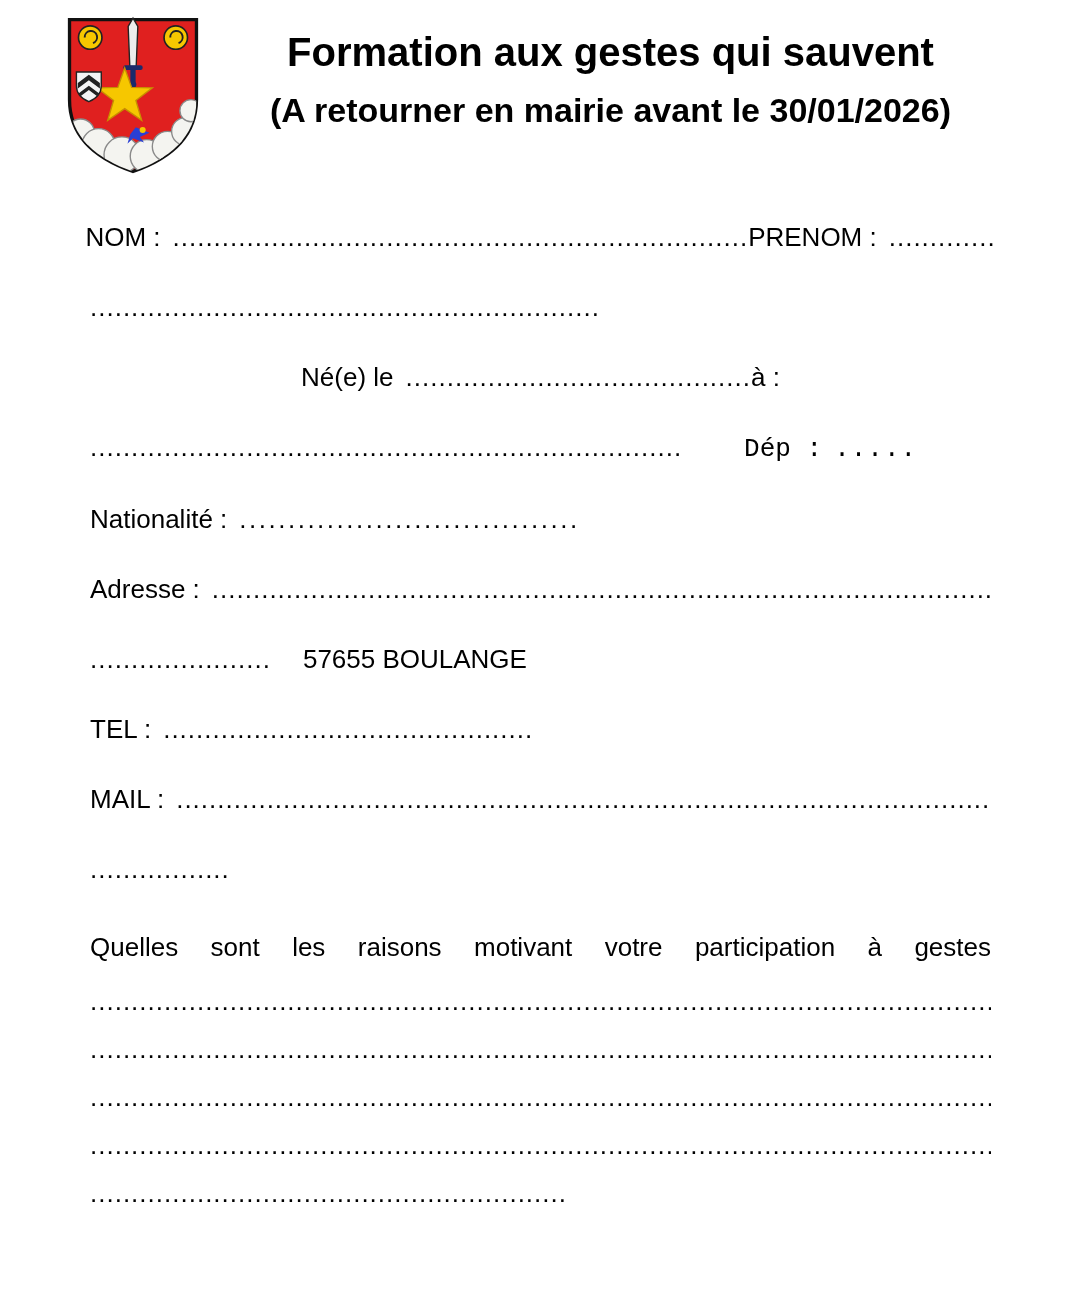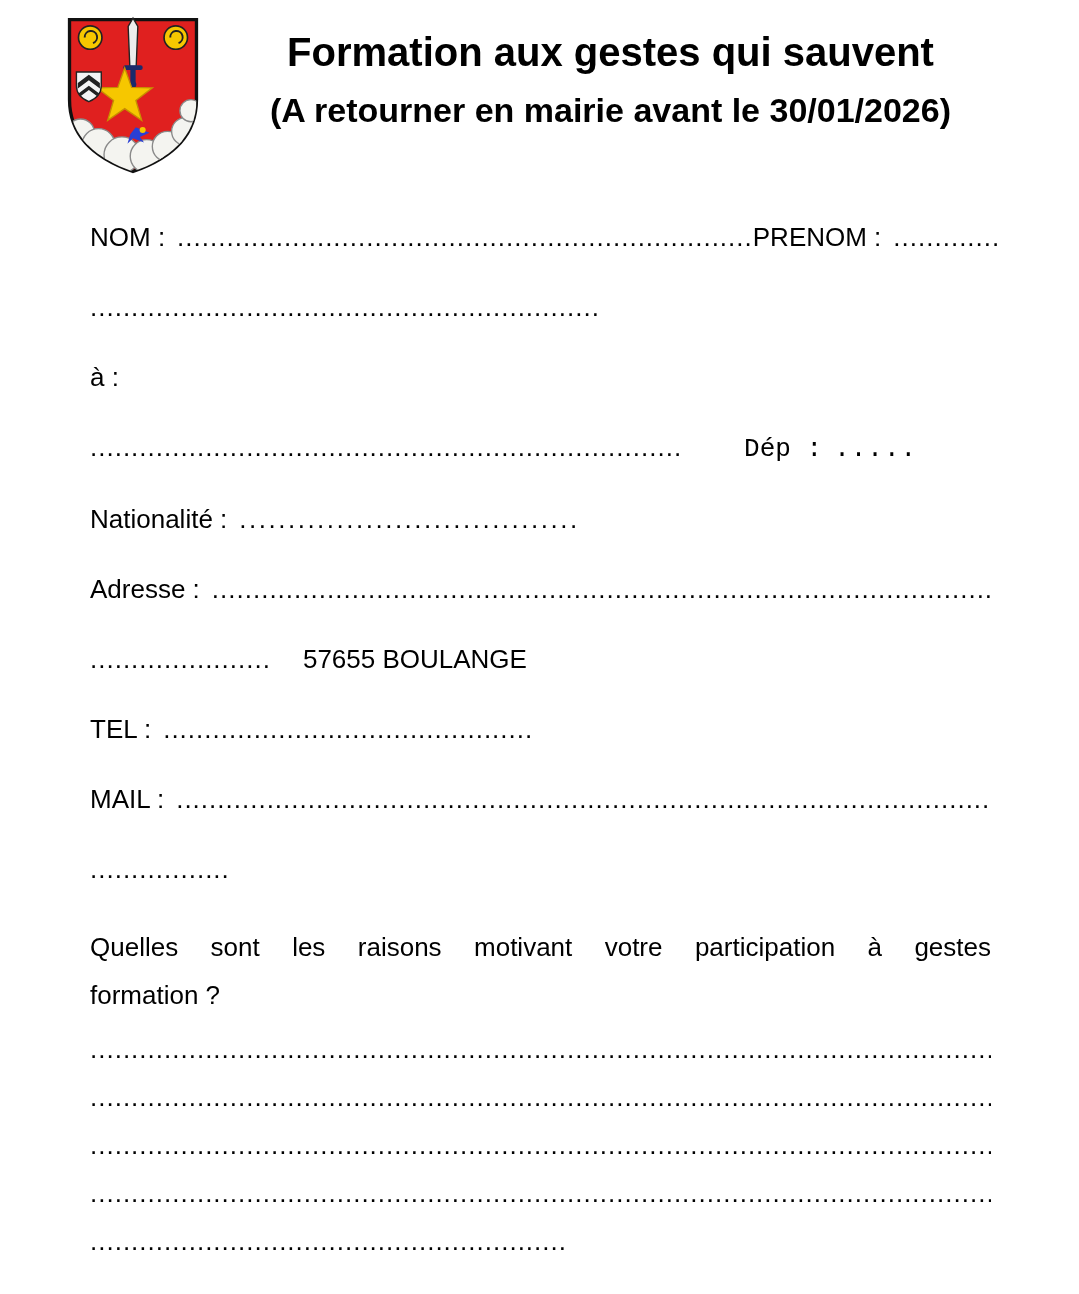--- a/index.html
+++ b/index.html
@@ -16,21 +16,21 @@
   .crest { flex:0 0 138px; width:138px; }
   .titles { flex:1; text-align:center; padding-top:6px; }
   .title {
     font-size:40px; font-weight:700; line-height:1.62;
     max-width:660px; margin:0 auto;
   }
   .subtitle { font-size:34px; font-weight:700; margin-top:6px; }
 
   .body { padding:40px 88px 0 90px; font-size:26px; }
   .row { display:flex; align-items:baseline; line-height:32px; margin-bottom:38px; white-space:nowrap; }
-  .split { justify-content:flex-start; }
+  .split { justify-content:center; }
   .lbl { margin-right:12px; }
   .dots { letter-spacing:1px; }
   .dots-sparse { letter-spacing:2.5px; }
   .fill { flex:1 1 auto; overflow:hidden; }
   .gap-lg { margin-left:62px;font-family:Liberation Mono, monospace; }
   .gap-md { margin-left:32px; }
 
   .question { font-size:26px; line-height:48px; margin-bottom:6px; }
   .q-line1 { text-align:justify; text-align-last:justify; }
   .q-line2 { text-align:left; }
@@ -104,20 +104,23 @@
       <span>
         <span class="lbl">PRENOM :</span><span class="dots">.............</span>
       </span>
     </div>
 
     <div class="row">
       <span class="dots">..............................................................</span>
     </div>
 
     <div class="row split">
+      <span>
+        <span class="lbl">Né(e) le</span><span class="dots">..........................................</span>
+      </span>
       <span>à :</span>
     </div>
 
     <div class="row">
       <span class="dots">........................................................................</span>
       <span class="gap-lg">
         <span class="lbl">Dép :</span><span class="dots">.....</span>
       </span>
     </div>
 
@@ -145,21 +148,20 @@
       <span class="lbl">MAIL :</span>
         <span class="dots fill">........................................................................................................................</span>
     </div>
 
     <div class="row">
       <span class="dots">.................</span>
     </div>
 
     <div class="question">
       <div class="q-line1">Quelles sont les raisons motivant votre participation à gestes</div>
-      <div class="q-line2">formation ?</div>
     </div>
 
     <div class="answers">
       <div class="ans-line">......................................................................................................................................................</div>
       <div class="ans-line">......................................................................................................................................................</div>
       <div class="ans-line">......................................................................................................................................................</div>
       <div class="ans-line">......................................................................................................................................................</div>
       <div class="ans-line">..........................................................</div>
     </div>
 

